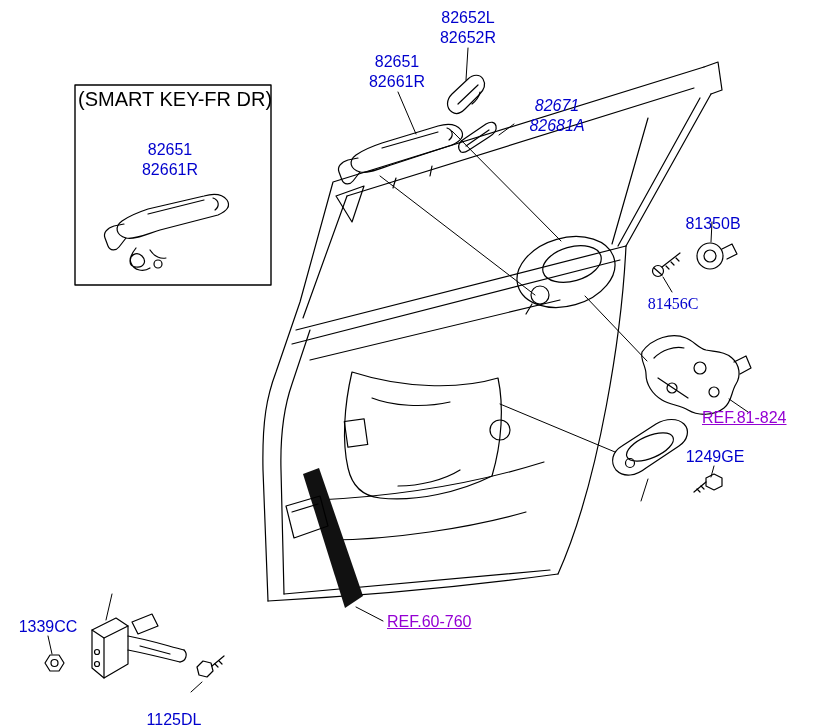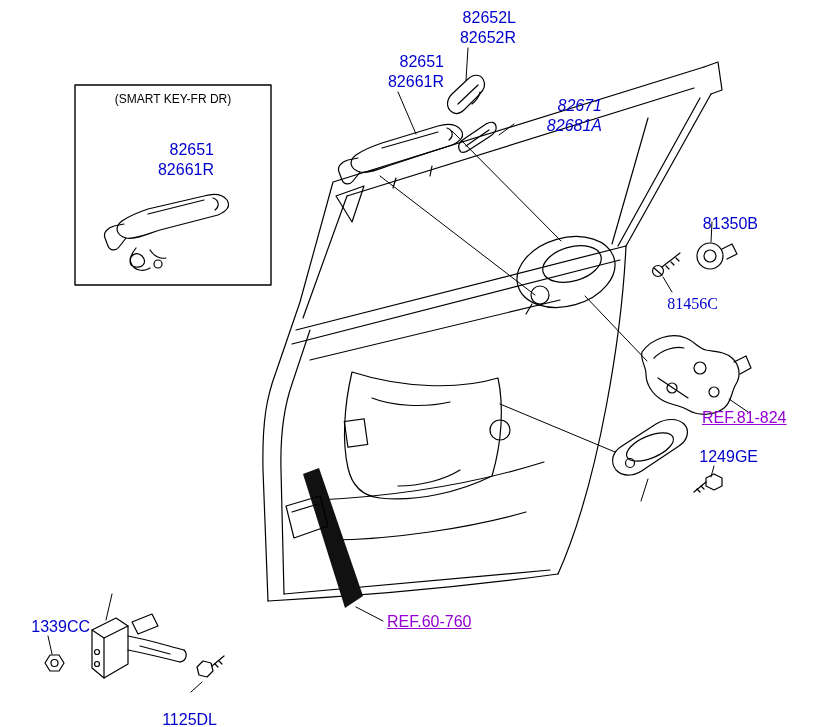--- a/index.html
+++ b/index.html
@@ -1,24 +1,24 @@
 <!DOCTYPE html>
 <html><head>
 <meta charset="utf-8">
 <style>
   html,body{margin:0;padding:0;background:#ffffff;}
   .stage{position:relative;width:819px;height:727px;background:#ffffff;
          font-family:"Liberation Sans",sans-serif;overflow:hidden;}
   .art{position:absolute;left:0;top:0;}
   .part-label{position:absolute;color:#0000cd;font-size:16px;line-height:20px;
               text-align:center;cursor:pointer;}
-  .part-label .ln{display:block;text-align:right;}
+  .part-label .ln{display:block;}
   .ref-label{position:absolute;color:#9400d3;font-size:16px;line-height:20px;
              text-decoration:underline;cursor:pointer;white-space:nowrap;}
-  .inset-title{position:absolute;color:#000000;font-size:12px;line-height:20px;
+  .inset-title{position:absolute;color:#000000;font-size:20px;line-height:20px;
                text-align:center;white-space:nowrap;}
 </style>
 </head>
 <body>
 
 <div class="stage">
 
   <svg class="art" width="819" height="727" viewBox="0 0 819 727">
     <g fill="none" stroke="#000" stroke-width="1.2" stroke-linejoin="round" stroke-linecap="round">
 

